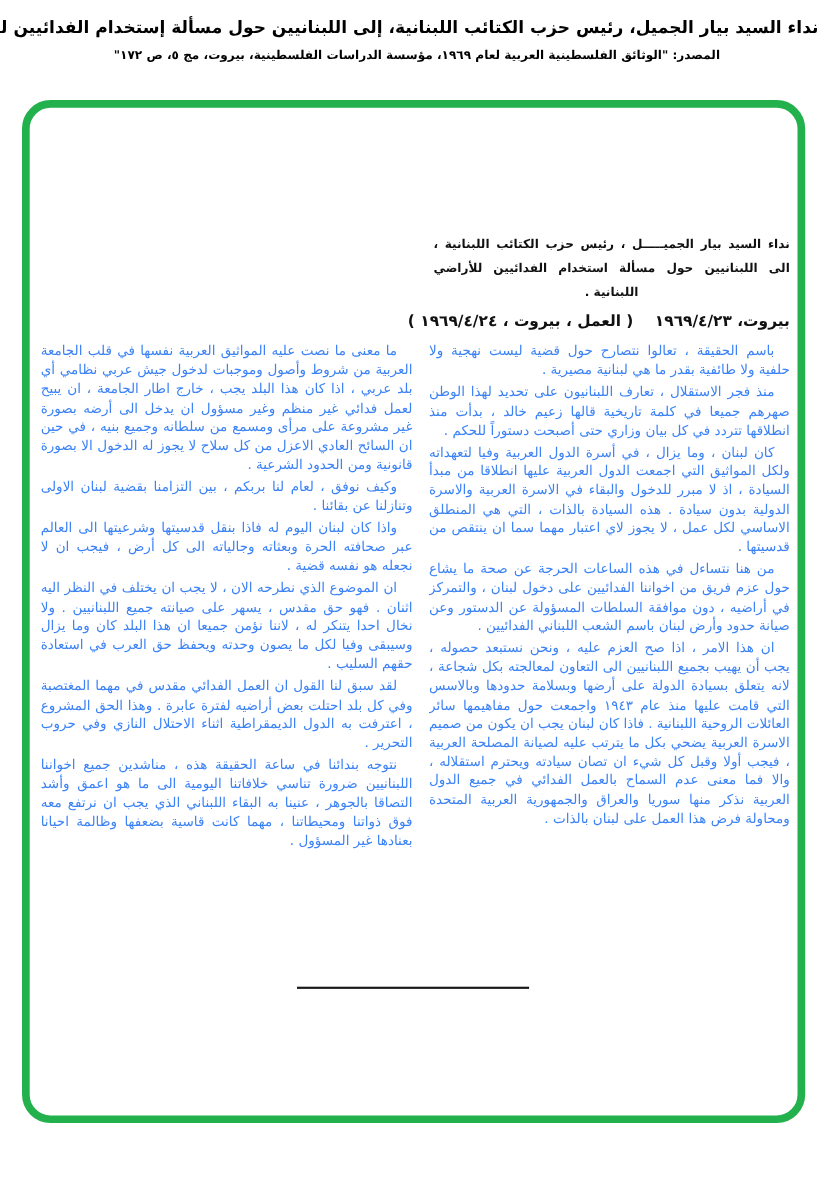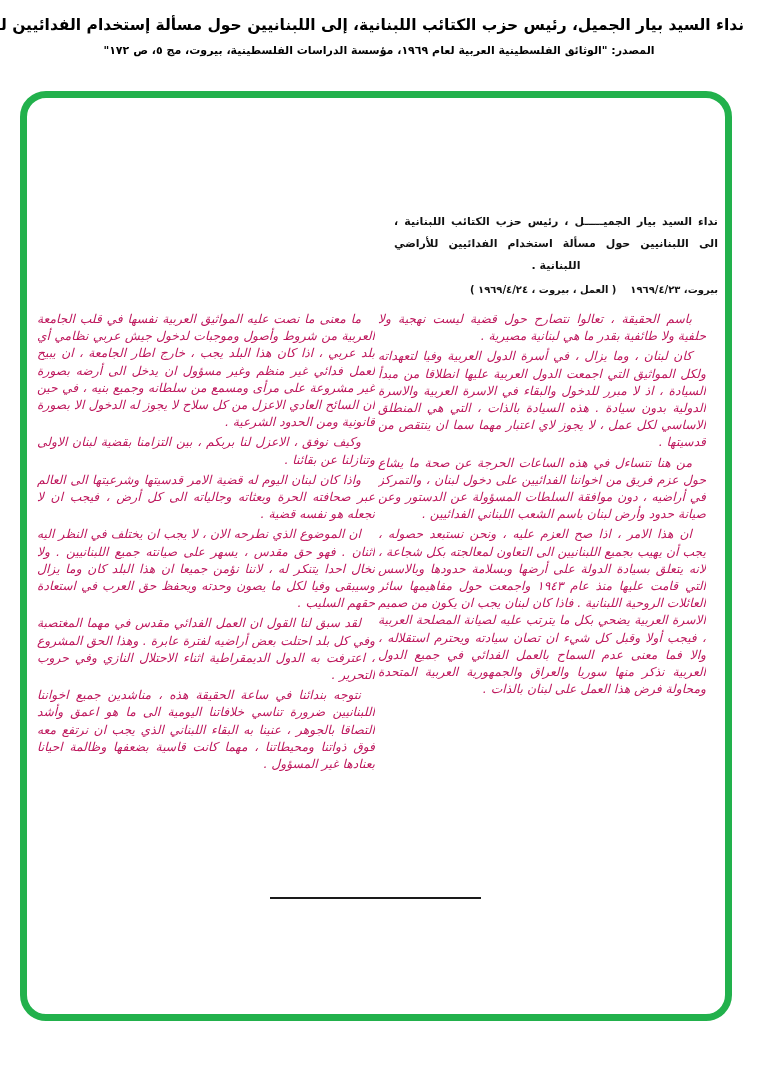--- a/index.html
+++ b/index.html
@@ -20,53 +20,54 @@
     position:absolute;left:20px;top:91px;width:698px;height:916px;
     border:7px solid #22b14c;border-radius:26px;background:#fff;
   }
   .doc-title{
     position:absolute;top:211px;right:40px;width:324px;
     direction:rtl;font-weight:bold;font-size:11px;line-height:22px;
     text-align:justify;text-align-last:center;color:#111;
   }
   .doc-dateline{
     position:absolute;top:284px;right:40px;width:330px;
-    direction:rtl;font-size:10px;font-weight:bold;color:#111;white-space:nowrap;
+    direction:rtl;font-size:14px;font-weight:bold;color:#111;white-space:nowrap;
   }
   .col{
     direction:rtl;text-align:justify;font-size:12.3px;line-height:17.2px;
-    color:#be185d;overflow:hidden;position:absolute;top:311px;font-style:italic;
+    color:#3b82f6;overflow:hidden;position:absolute;top:311px;
   }
-  .col-right{right:52px;width:328px;height:567px;}
+  .col-right{right:40px;width:328px;height:567px;}
   .col-left{left:37px;width:338px;height:578px;}
   .col p{margin:0 0 3px 0;text-indent:14px;}
   .divider{
     position:absolute;left:270px;top:897px;width:211px;height:2px;background:#1a1a1a;
   }
 </style>
 </head>
 <body>
 
 <div class="header-title">نداء السيد بيار الجميل، رئيس حزب الكتائب اللبنانية، إلى اللبنانيين حول مسألة إستخدام الفدائيين للأراضي اللبنانية</div>
 <div class="header-source">المصدر: "الوثائق الفلسطينية العربية لعام ١٩٦٩، مؤسسة الدراسات الفلسطينية، بيروت، مج ٥، ص ١٧٢"</div>
 
 <div class="scan-frame" style="border-color: rgb(34, 177, 76);"></div>
 
 <div class="doc-title">نداء السيد بيار الجميـــــل ، رئيس حزب الكتائب اللبنانية ، الى اللبنانيين حول مسألة استخدام الفدائيين للأراضي اللبنانية .</div>
 <div class="doc-dateline">بيروت، ١٩٦٩/٤/٢٣ &nbsp;&nbsp; ( العمل ، بيروت ، ١٩٦٩/٤/٢٤ )</div>
 
 <div class="col col-right">
   <p>باسم الحقيقة ، تعالوا نتصارح حول قضية ليست نهجية ولا حلفية ولا طائفية بقدر ما هي لبنانية مصيرية .</p>
+  <p>منذ فجر الاستقلال ، تعارف اللبنانيون على تحديد لهذا الوطن صهرهم جميعا في كلمة تاريخية قالها زعيم خالد ، بدأت منذ انطلاقها تتردد في كل بيان وزاري حتى أصبحت دستوراً للحكم .</p>
   <p>كان لبنان ، وما يزال ، في أسرة الدول العربية وفيا لتعهداته ولكل المواثيق التي اجمعت الدول العربية عليها انطلاقا من مبدأ السيادة ، اذ لا مبرر للدخول والبقاء في الاسرة العربية والاسرة الدولية بدون سيادة . هذه السيادة بالذات ، التي هي المنطلق الاساسي لكل عمل ، لا يجوز لاي اعتبار مهما سما ان ينتقص من قدسيتها .</p>
   <p>من هنا نتساءل في هذه الساعات الحرجة عن صحة ما يشاع حول عزم فريق من اخواننا الفدائيين على دخول لبنان ، والتمركز في أراضيه ، دون موافقة السلطات المسؤولة عن الدستور وعن صيانة حدود وأرض لبنان باسم الشعب اللبناني الفدائيين .</p>
   <p>ان هذا الامر ، اذا صح العزم عليه ، ونحن نستبعد حصوله ، يجب أن يهيب بجميع اللبنانيين الى التعاون لمعالجته بكل شجاعة ، لانه يتعلق بسيادة الدولة على أرضها وبسلامة حدودها وبالاسس التي قامت عليها منذ عام ١٩٤٣ واجمعت حول مفاهيمها سائر العائلات الروحية اللبنانية . فاذا كان لبنان يجب ان يكون من صميم الاسرة العربية يضحي بكل ما يترتب عليه لصيانة المصلحة العربية ، فيجب أولا وقبل كل شيء ان تصان سيادته ويحترم استقلاله ، والا فما معنى عدم السماح بالعمل الفدائي في جميع الدول العربية نذكر منها سوريا والعراق والجمهورية العربية المتحدة ومحاولة فرض هذا العمل على لبنان بالذات .</p>
 </div>
 
 <div class="col col-left">
   <p>ما معنى ما نصت عليه المواثيق العربية نفسها في قلب الجامعة العربية من شروط وأصول وموجبات لدخول جيش عربي نظامي أي بلد عربي ، اذا كان هذا البلد يجب ، خارج اطار الجامعة ، ان يبيح لعمل فدائي غير منظم وغير مسؤول ان يدخل الى أرضه بصورة غير مشروعة على مرأى ومسمع من سلطانه وجميع بنيه ، في حين ان السائح العادي الاعزل من كل سلاح لا يجوز له الدخول الا بصورة قانونية ومن الحدود الشرعية .</p>
-  <p>وكيف نوفق ، الاعزل لنا بربكم ، بين التزامنا بقضية لبنان الاولى وتنازلنا عن بقائنا .</p>
-  <p>واذا كان لبنان اليوم له قضية الامر قدسيتها وشرعيتها الى العالم عبر صحافته الحرة وبعثاته وجالياته الى كل أرض ، فيجب ان لا نجعله هو نفسه قضية .</p>
+  <p>وكيف نوفق ، لعام لنا بربكم ، بين التزامنا بقضية لبنان الاولى وتنازلنا عن بقائنا .</p>
+  <p>واذا كان لبنان اليوم له فاذا بنقل قدسيتها وشرعيتها الى العالم عبر صحافته الحرة وبعثاته وجالياته الى كل أرض ، فيجب ان لا نجعله هو نفسه قضية .</p>
   <p>ان الموضوع الذي نطرحه الان ، لا يجب ان يختلف في النظر اليه اثنان . فهو حق مقدس ، يسهر على صيانته جميع اللبنانيين . ولا نخال احدا يتنكر له ، لاننا نؤمن جميعا ان هذا البلد كان وما يزال وسيبقى وفيا لكل ما يصون وحدته ويحفظ حق العرب في استعادة حقهم السليب .</p>
   <p>لقد سبق لنا القول ان العمل الفدائي مقدس في مهما المغتصبة وفي كل بلد احتلت بعض أراضيه لفترة عابرة . وهذا الحق المشروع ، اعترفت به الدول الديمقراطية اثناء الاحتلال النازي وفي حروب التحرير .</p>
   <p>نتوجه بندائنا في ساعة الحقيقة هذه ، مناشدين جميع اخواننا اللبنانيين ضرورة تناسي خلافاتنا اليومية الى ما هو اعمق وأشد التصاقا بالجوهر ، عنينا به البقاء اللبناني الذي يجب ان نرتفع معه فوق ذواتنا ومحيطاتنا ، مهما كانت قاسية بضعفها وظالمة احيانا بعنادها غير المسؤول .</p>
 </div>
 
 <div class="divider"></div>
 
 </body></html>

